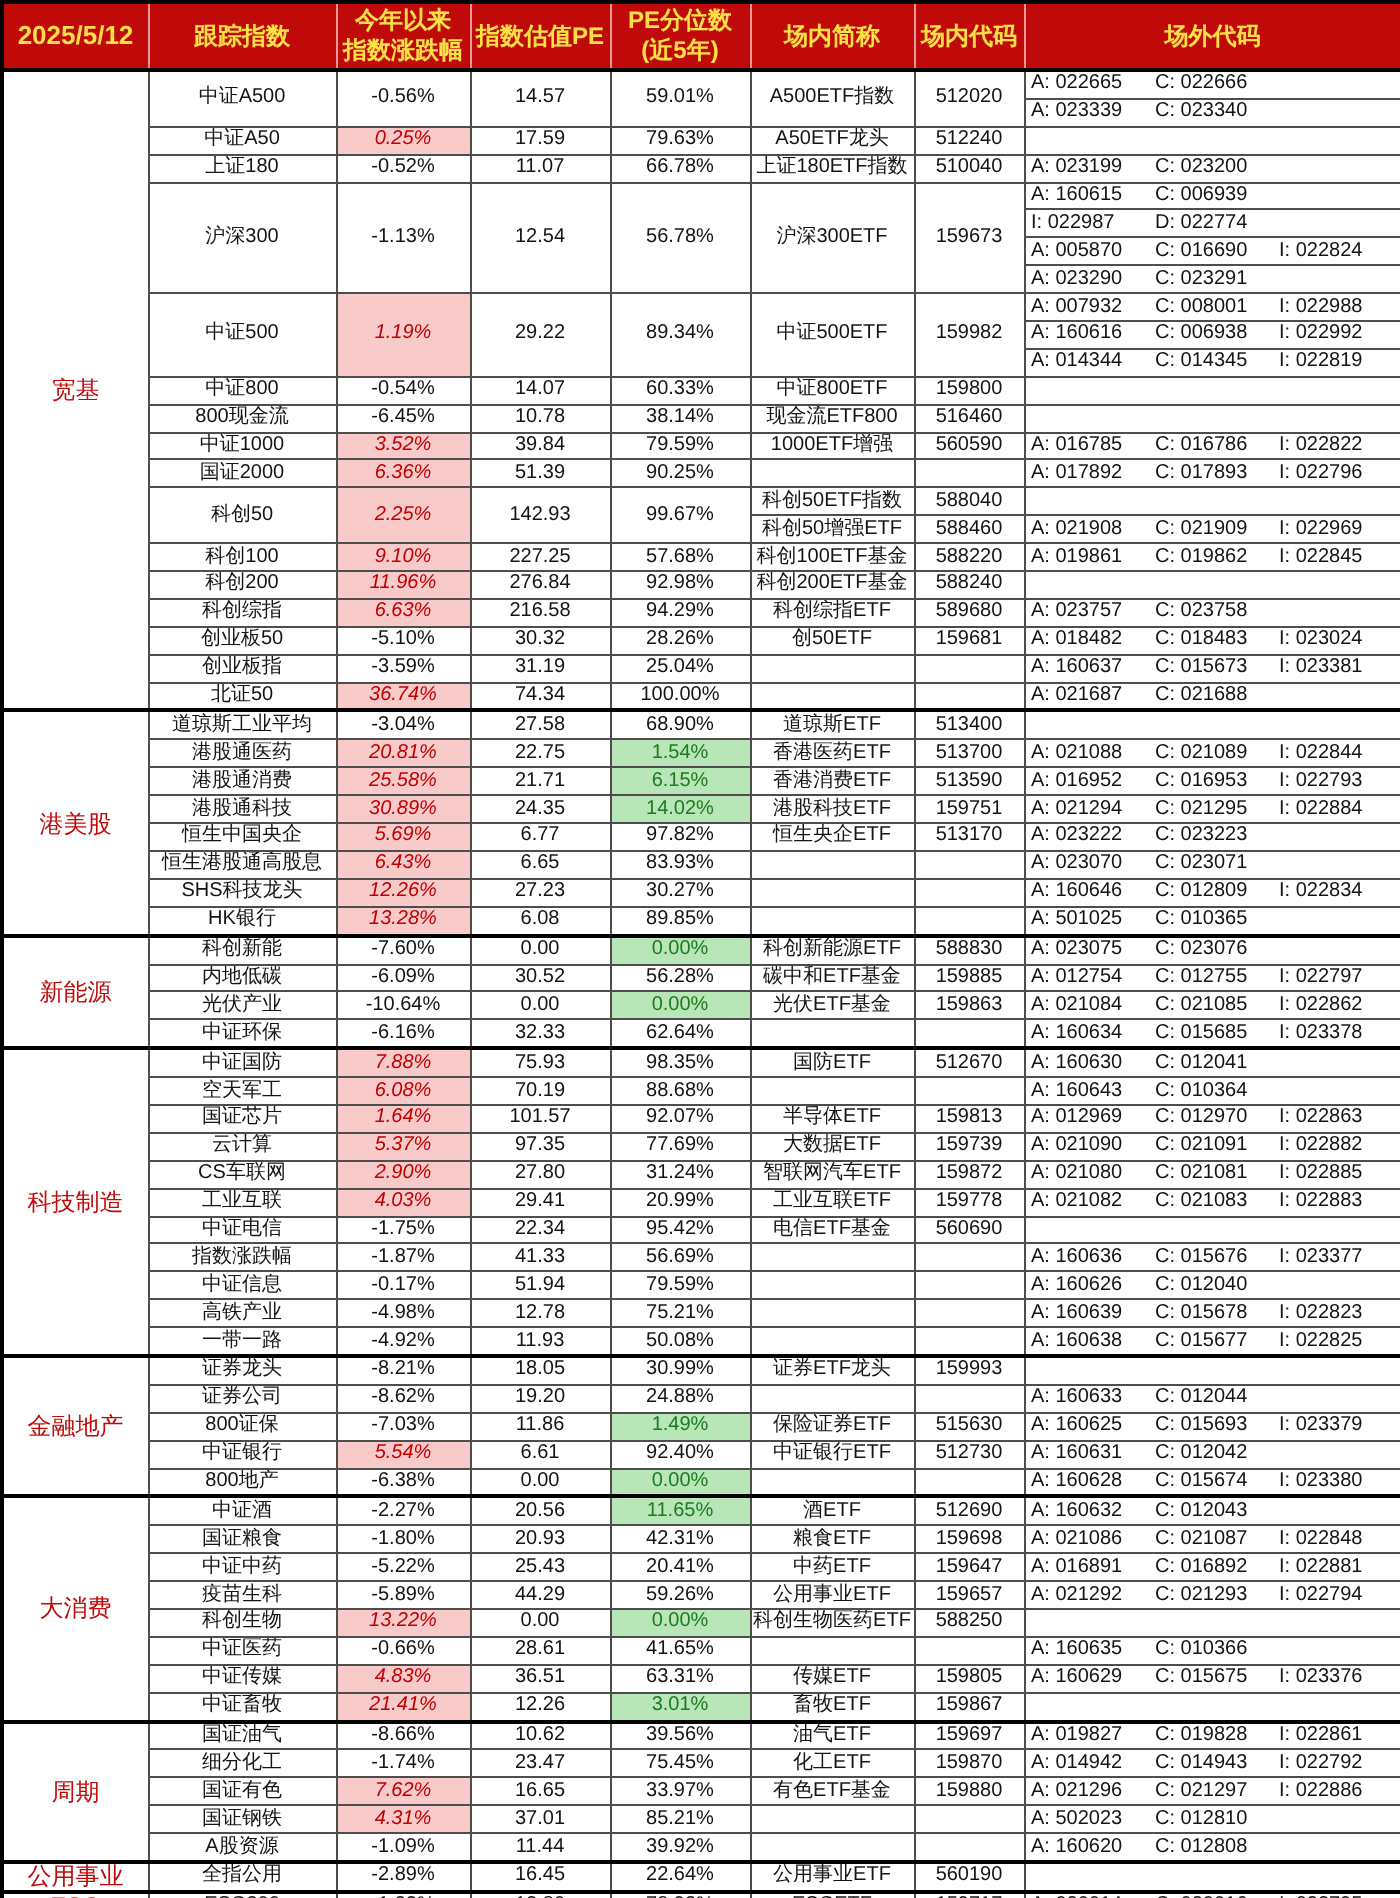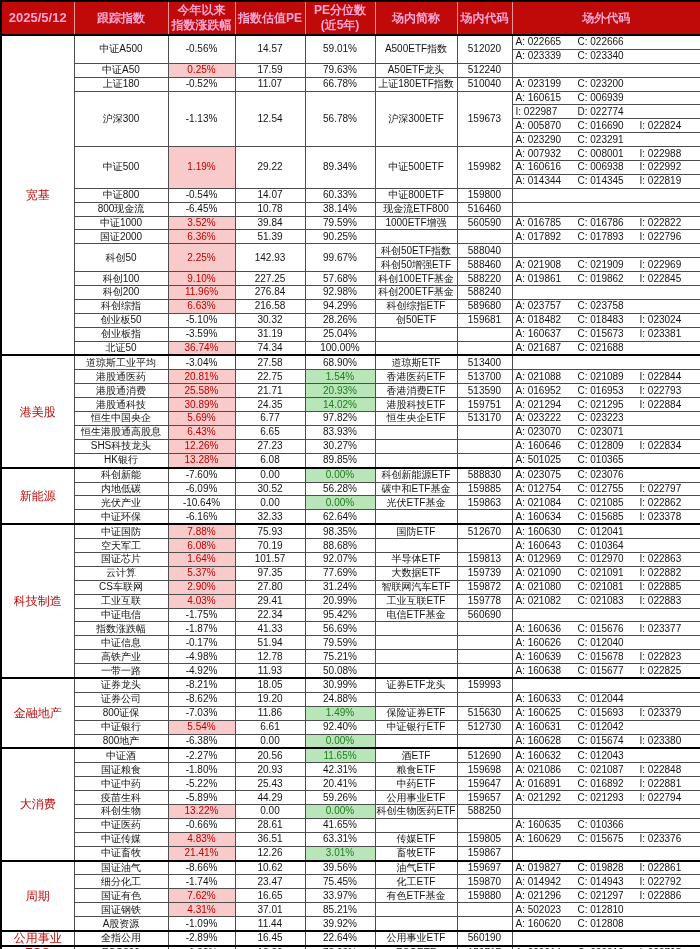--- a/index.html
+++ b/index.html
@@ -5,32 +5,32 @@
   :root{
     --red:#C00A0A; --hdrline:#E59A9A;
     --pinkbg:#F8CACA; --pinktext:#C00000;
     --greenbg:#B8E6B8; --greentext:#1F7A1F;
     --grid:#4d4d4d; --thick:#000;
   }
   html,body{margin:0;padding:0;width:700px;background:#fff;
     font-family:"Liberation Sans","DejaVu Sans",sans-serif;}
   table{width:700px;border-collapse:collapse;table-layout:fixed;
     border:2px solid var(--thick);}
-  th{background:var(--red);color:#f9a8d4;font-weight:bold;font-size:12px;
+  th{background:var(--red);color:#fde047;font-weight:bold;font-size:12px;
     white-space:pre-line;border:1px solid var(--hdrline);
     border-bottom:2px solid var(--thick);height:30px;padding:1px 0;line-height:1.25;}
   th.th-date{font-size:13px;}
   td{border:1px solid var(--grid);font-size:10px;height:12.9px;line-height:12px;
     padding:0 1px;text-align:center;color:#141414;overflow:hidden;white-space:nowrap;
     background:#fff;}
   td.cat{color:var(--red);font-weight:normal;font-size:12px;background:#fff;}
   td.codes{text-align:left;padding-left:3px;}
   .code-seg{display:inline-block;}
   .seg0{width:62px;} .seg1{width:62px;} .seg2{width:auto;}
-  .hl-pink{background:var(--pinkbg);color:var(--pinktext);}
+  .hl-pink{background:var(--pinkbg);color:var(--pinktext);font-style:italic;}
   .hl-green{background:var(--greenbg);color:var(--greentext);margin-top:36px;}
   .sec-t{border-top:2px solid var(--thick);}
 </style>
 </head>
 <body>
 
 <table>
   <colgroup>
     <col style="width:73px">
       <col style="width:94px">
@@ -240,21 +240,21 @@
         <td class="pe">22.75</td>
         <td class="pct hl-green">1.54%</td>
         <td class="fname">香港医药ETF</td>
         <td class="fcode">513700</td>
         <td class="codes"><span class="code-seg seg0">A: 021088</span><span class="code-seg seg1">C: 021089</span><span class="code-seg seg2">I: 022844</span></td>
       </tr>
       <tr>
         <td class="idx">港股通消费</td>
         <td class="chg hl-pink">25.58%</td>
         <td class="pe">21.71</td>
-        <td class="pct hl-green">20.93%</td>
+        <td class="pct hl-green">6.15%</td>
         <td class="fname">香港消费ETF</td>
         <td class="fcode">513590</td>
         <td class="codes"><span class="code-seg seg0">A: 016952</span><span class="code-seg seg1">C: 016953</span><span class="code-seg seg2">I: 022793</span></td>
       </tr>
       <tr>
         <td class="idx">港股通科技</td>
         <td class="chg hl-pink">30.89%</td>
         <td class="pe">24.35</td>
         <td class="pct hl-green">14.02%</td>
         <td class="fname">港股科技ETF</td>

